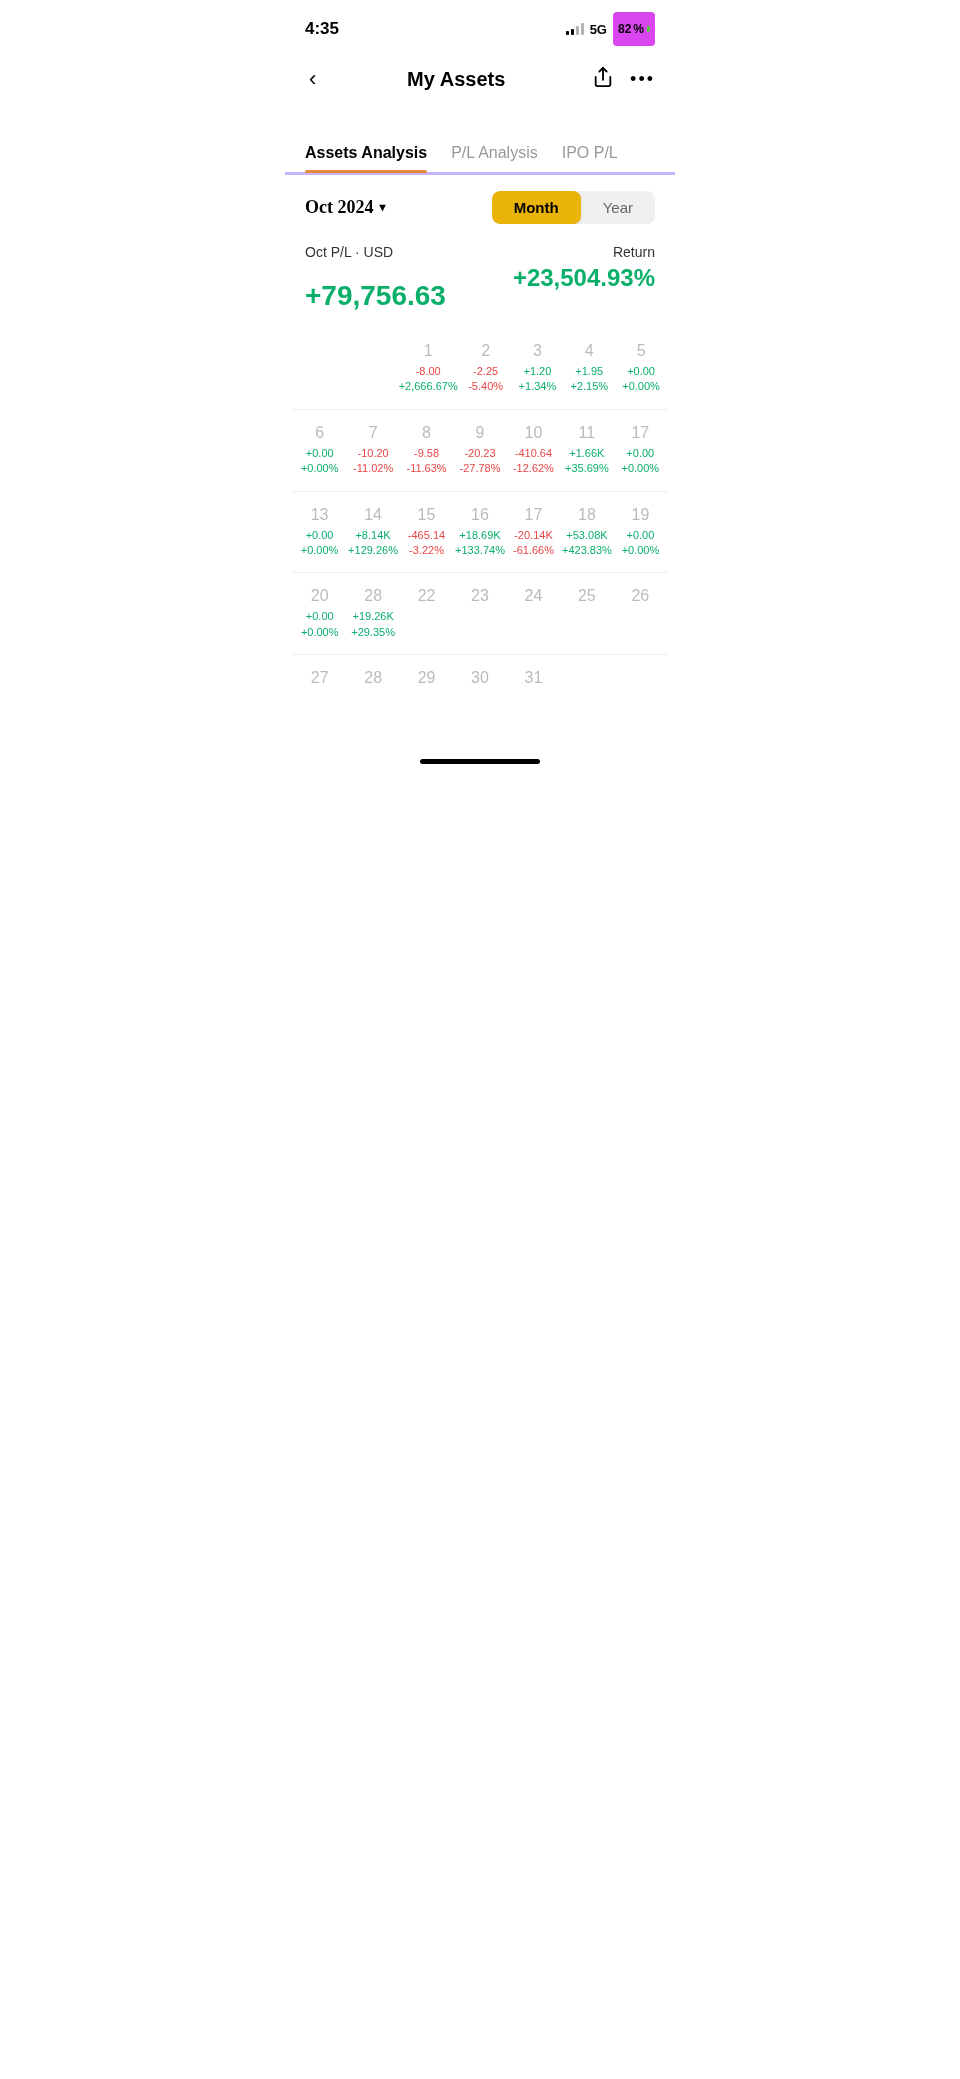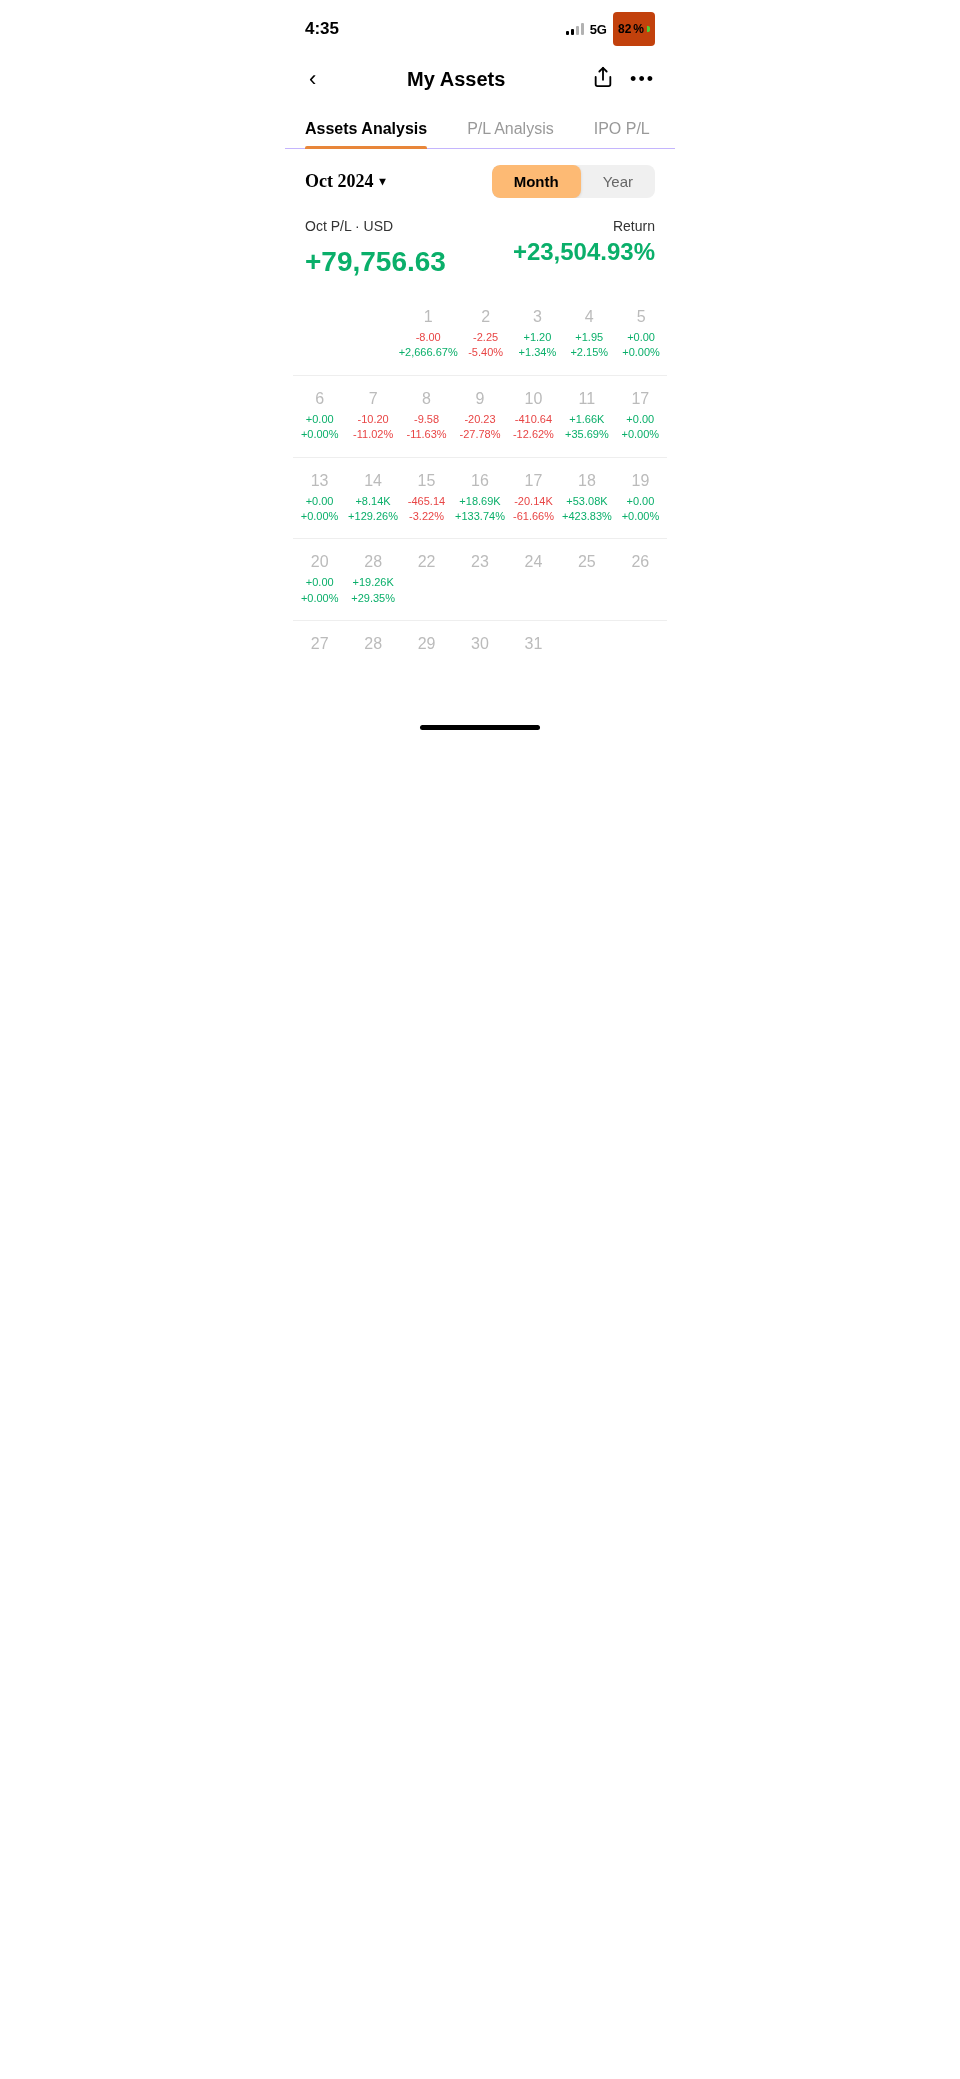--- a/index.html
+++ b/index.html
@@ -46,21 +46,21 @@
     .signal-bars span:nth-child(3) { height: 9px; opacity: 0.3; }
     .signal-bars span:nth-child(4) { height: 12px; opacity: 0.3; }
     .status-5g {
       font-size: 13px;
       font-weight: 700;
       color: #000;
     }
     .battery {
       display: flex;
       align-items: center;
-      background: #c2410c;
+      background: #d946ef;
       border-radius: 4px;
       padding: 10px 5px;
       font-size: 12px;
       font-weight: 700;
       color: #000;
       gap: 2px;
     }
     .battery::after {
       content: '';
       display: inline-block;
@@ -97,22 +97,23 @@
     .share-icon, .more-icon {
       color: #000;
       font-size: 20px;
       cursor: pointer;
     }
 
     
     .nav-tabs {
       display: flex;
       padding: 0 20px;
-      border-bottom: 1px solid #c4b5fd;
-      gap: 40px;
+      border-bottom: 3px solid #c4b5fd;
+      gap: 24px;
+      margin-top: 24px;
     }
     .nav-tab {
       padding: 8px 0 10px;
       font-size: 16px;
       color: #999;
       cursor: pointer;
       position: relative;
     }
     .nav-tab.active {
       font-weight: 700;
@@ -157,41 +158,41 @@
       overflow: hidden;
     }
     .period-btn {
       padding: 8px 22px;
       font-size: 15px;
       font-weight: 500;
       cursor: pointer;
       border-radius: 8px;
     }
     .period-btn.active {
-      background: #fdba74;
+      background: #eab308;
       font-weight: 700;
       box-shadow: 0 1px 3px rgba(0,0,0,0.12);
     }
     .period-btn:not(.active) {
       color: #666;
     }
 
     
     .pl-summary {
       padding: 8px 20px 16px;
       display: flex;
       justify-content: space-between;
       align-items: flex-start;
     }
     .pl-left {}
     .pl-right { text-align: right; }
     .pl-label {
       font-size: 14px;
       color: #333;
-      margin-bottom: 12px;
+      margin-bottom: 20px;
     }
     .pl-value {
       font-size: 28px;
       font-weight: 700;
       color: #0aaf6a;
     }
     .return-label {
       font-size: 14px;
       color: #333;
       margin-bottom: 4px;

